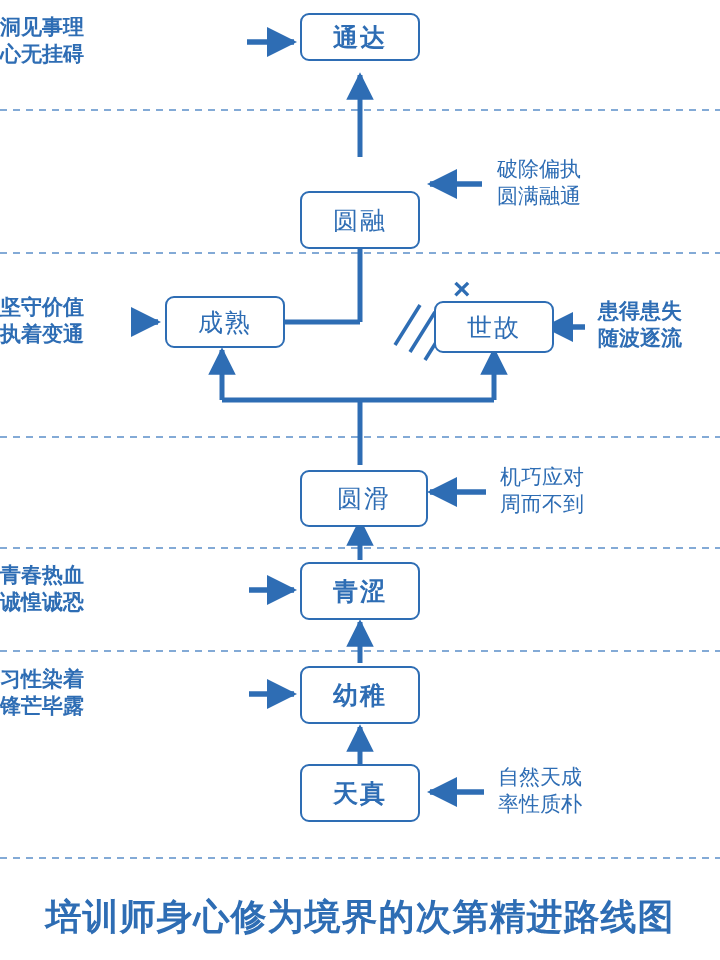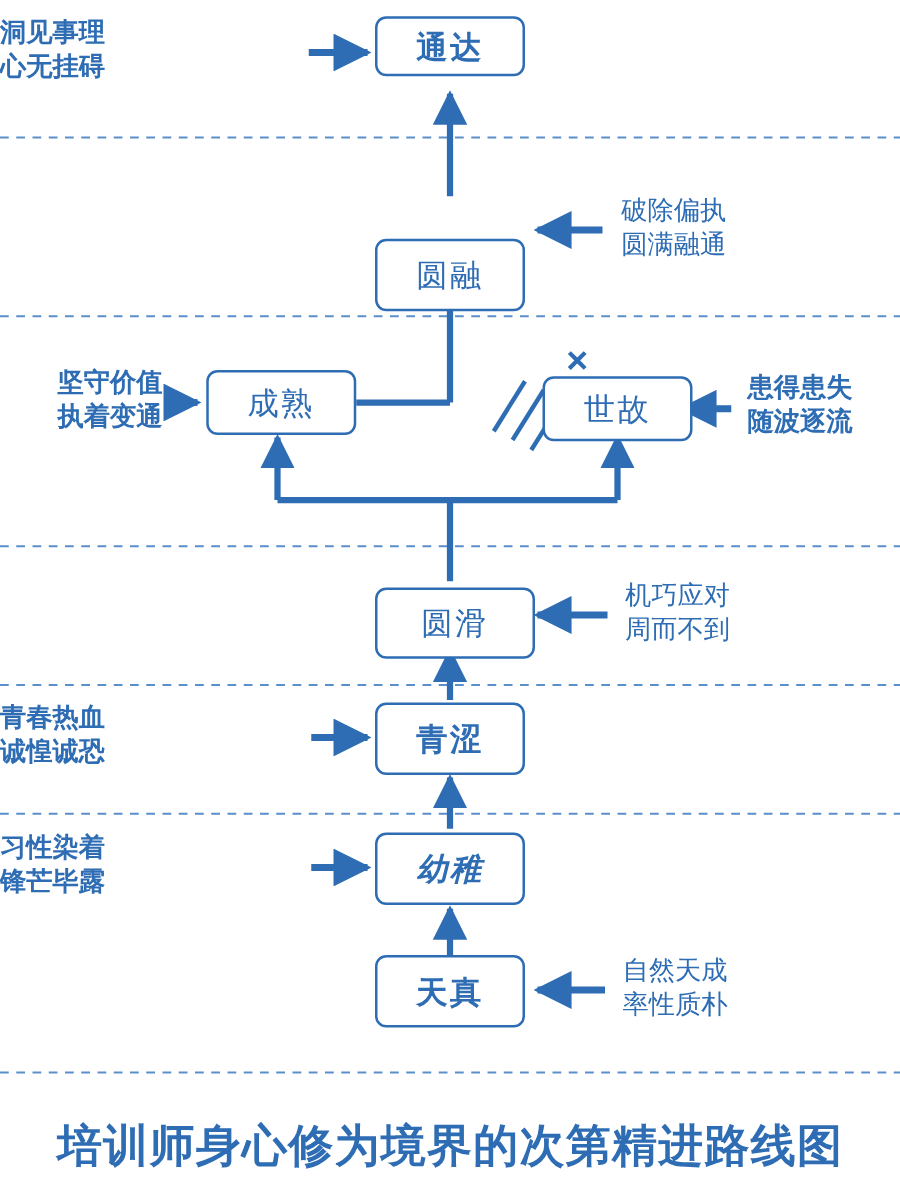--- a/index.html
+++ b/index.html
@@ -156,39 +156,39 @@
   </div>
 
   <div class="node plain" style="left:300px; top:470px; width:128px; height:57px;">
     <span>圆滑</span>
   </div>
 
   <div class="node" style="left:300px; top:562px; width:120px; height:58px;">
     <span>青涩</span>
   </div>
 
-  <div class="node" style="left:300px; top:666px; width:120px; height:58px;font-style:italic;">
+  <div class="node" style="left:300px; top:666px; width:120px; height:58px;">
     <span>幼稚</span>
   </div>
 
   <div class="node" style="left:300px; top:764px; width:120px; height:58px;">
     <span>天真</span>
   </div>
 
   <div class="note bold right" style="left:0px; top:14px; width:238px;">
     <div>洞见事理</div>
     <div>心无挂碍</div>
   </div>
 
   <div class="note left" style="left:497px; top:156px;">
     <div>破除偏执</div>
     <div>圆满融通</div>
   </div>
 
-  <div class="note bold right" style="left:0px; top:294px; width:125px;padding-left:46px;">
+  <div class="note bold right" style="left:0px; top:294px; width:125px;">
     <div>坚守价值</div>
     <div>执着变通</div>
   </div>
 
   <div class="note bold left" style="left:598px; top:298px;">
     <div>患得患失</div>
     <div>随波逐流</div>
   </div>
 
   <div class="note left" style="left:500px; top:464px;">

